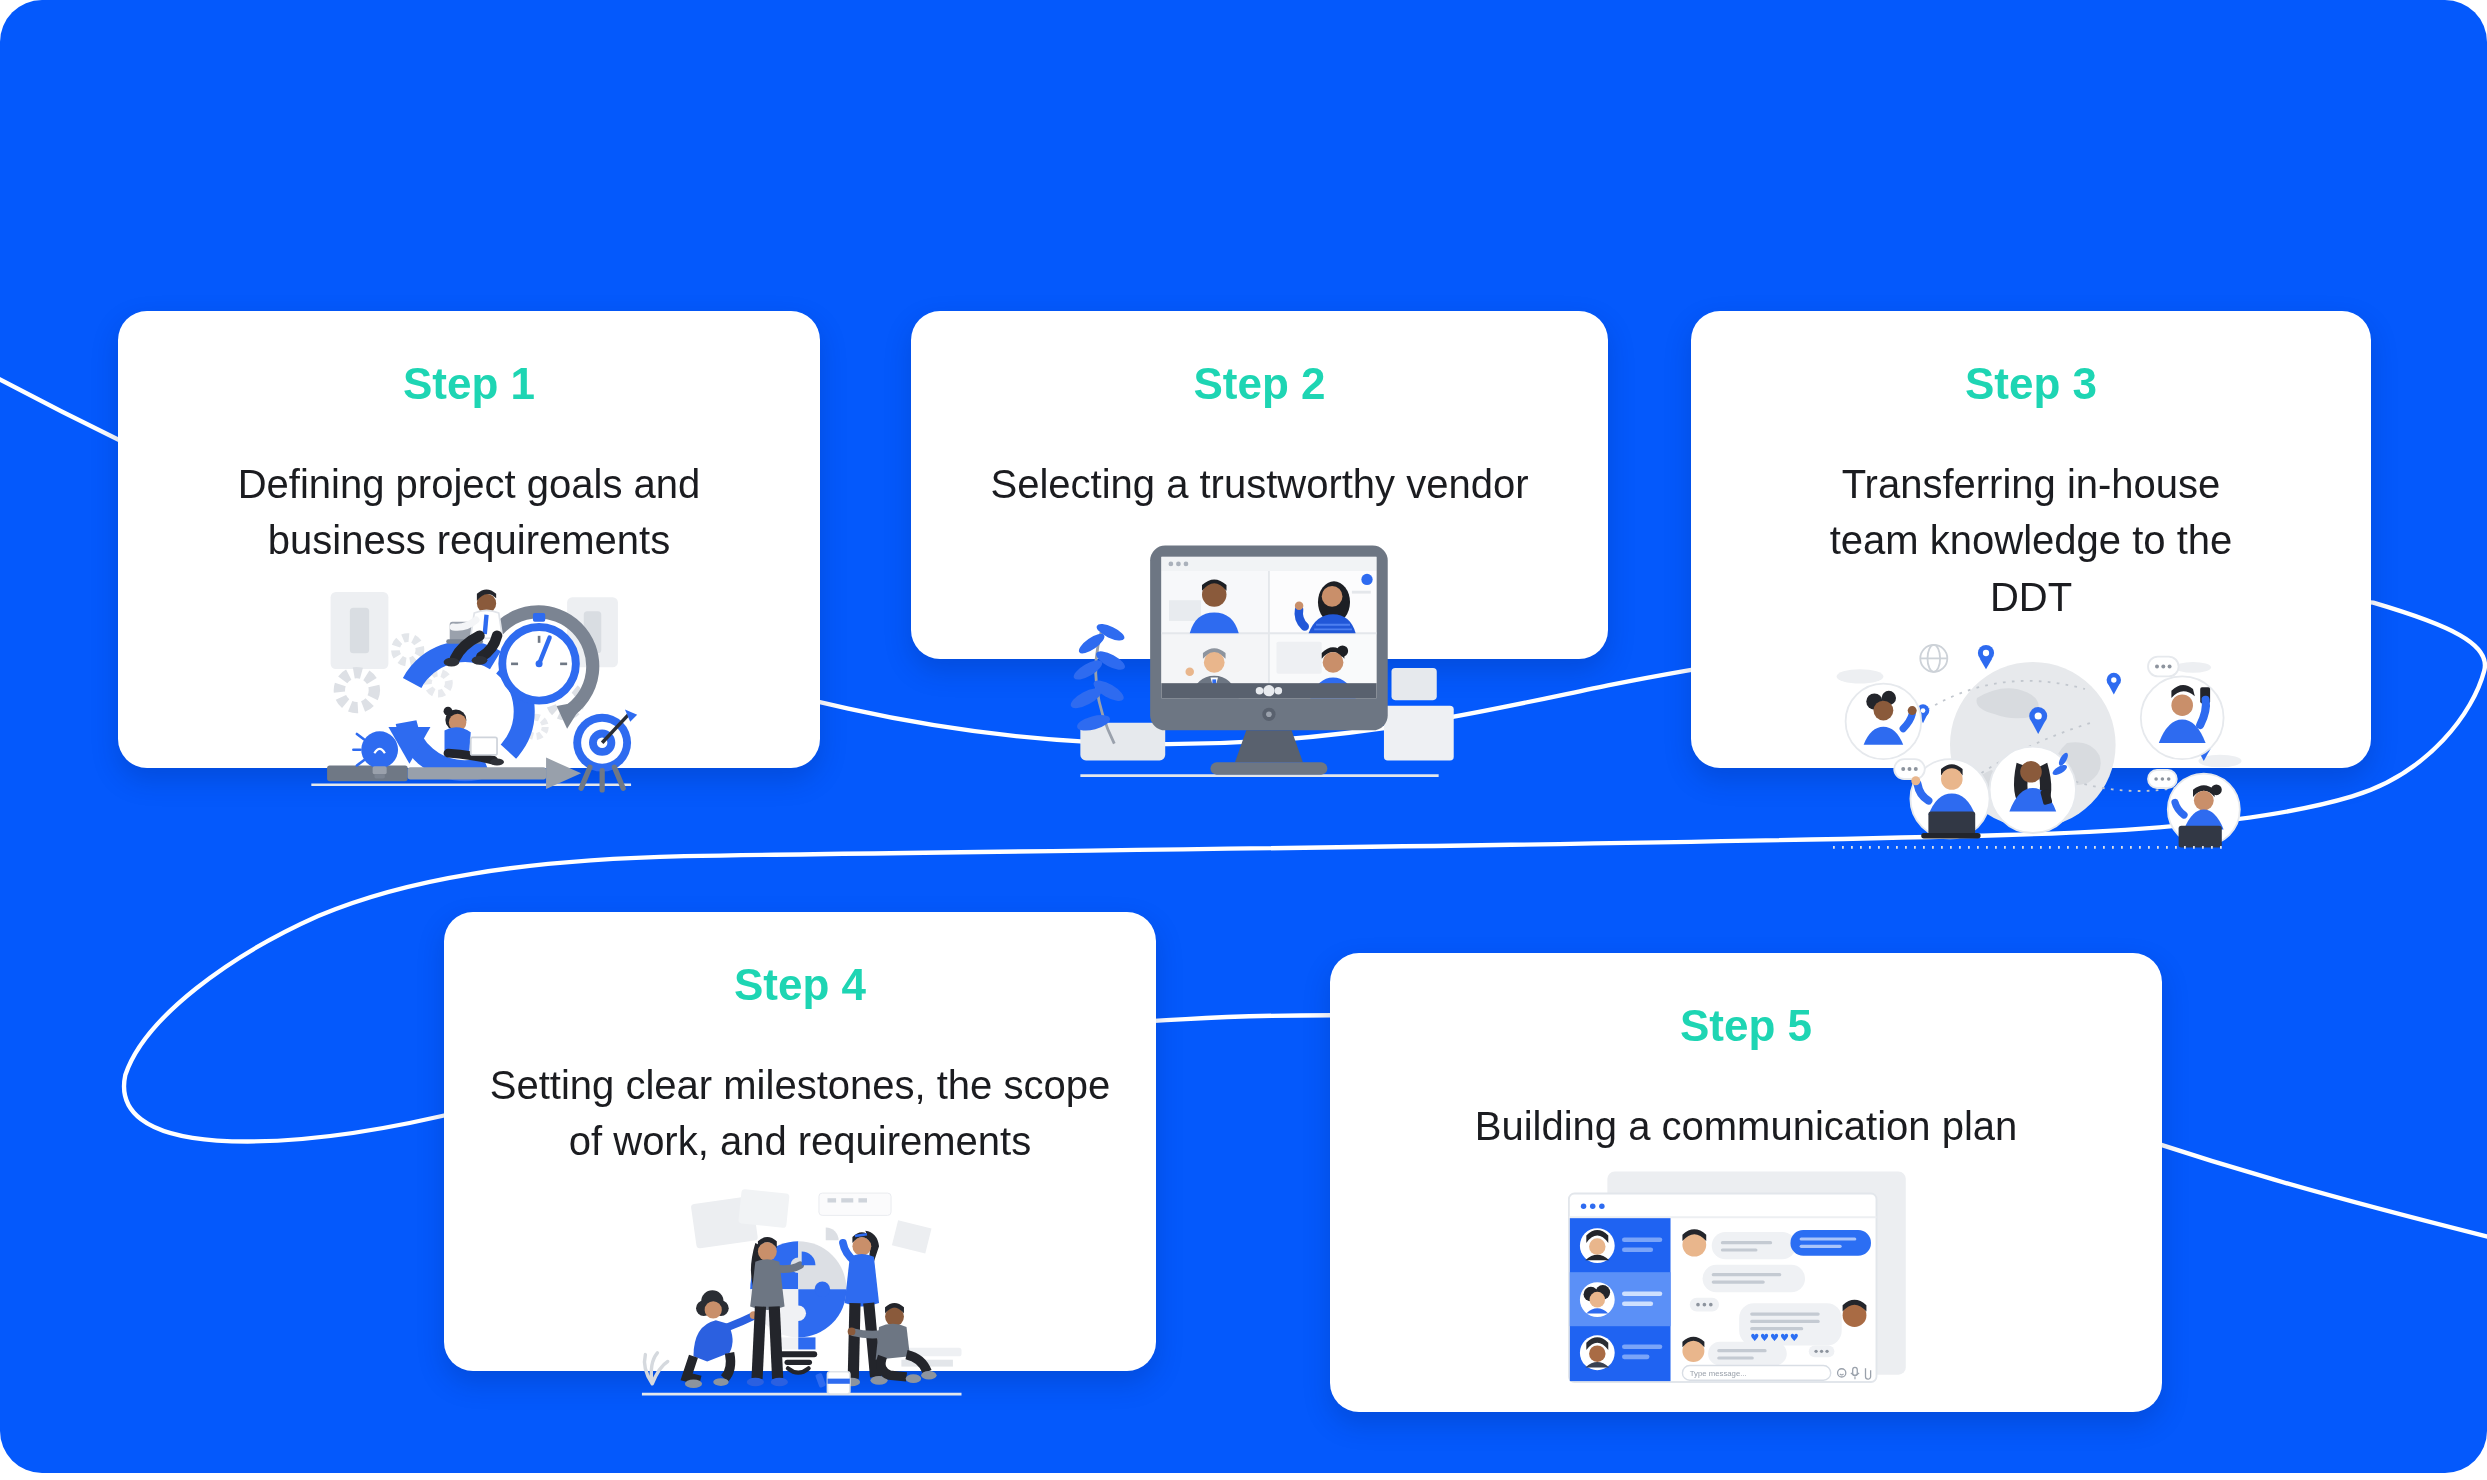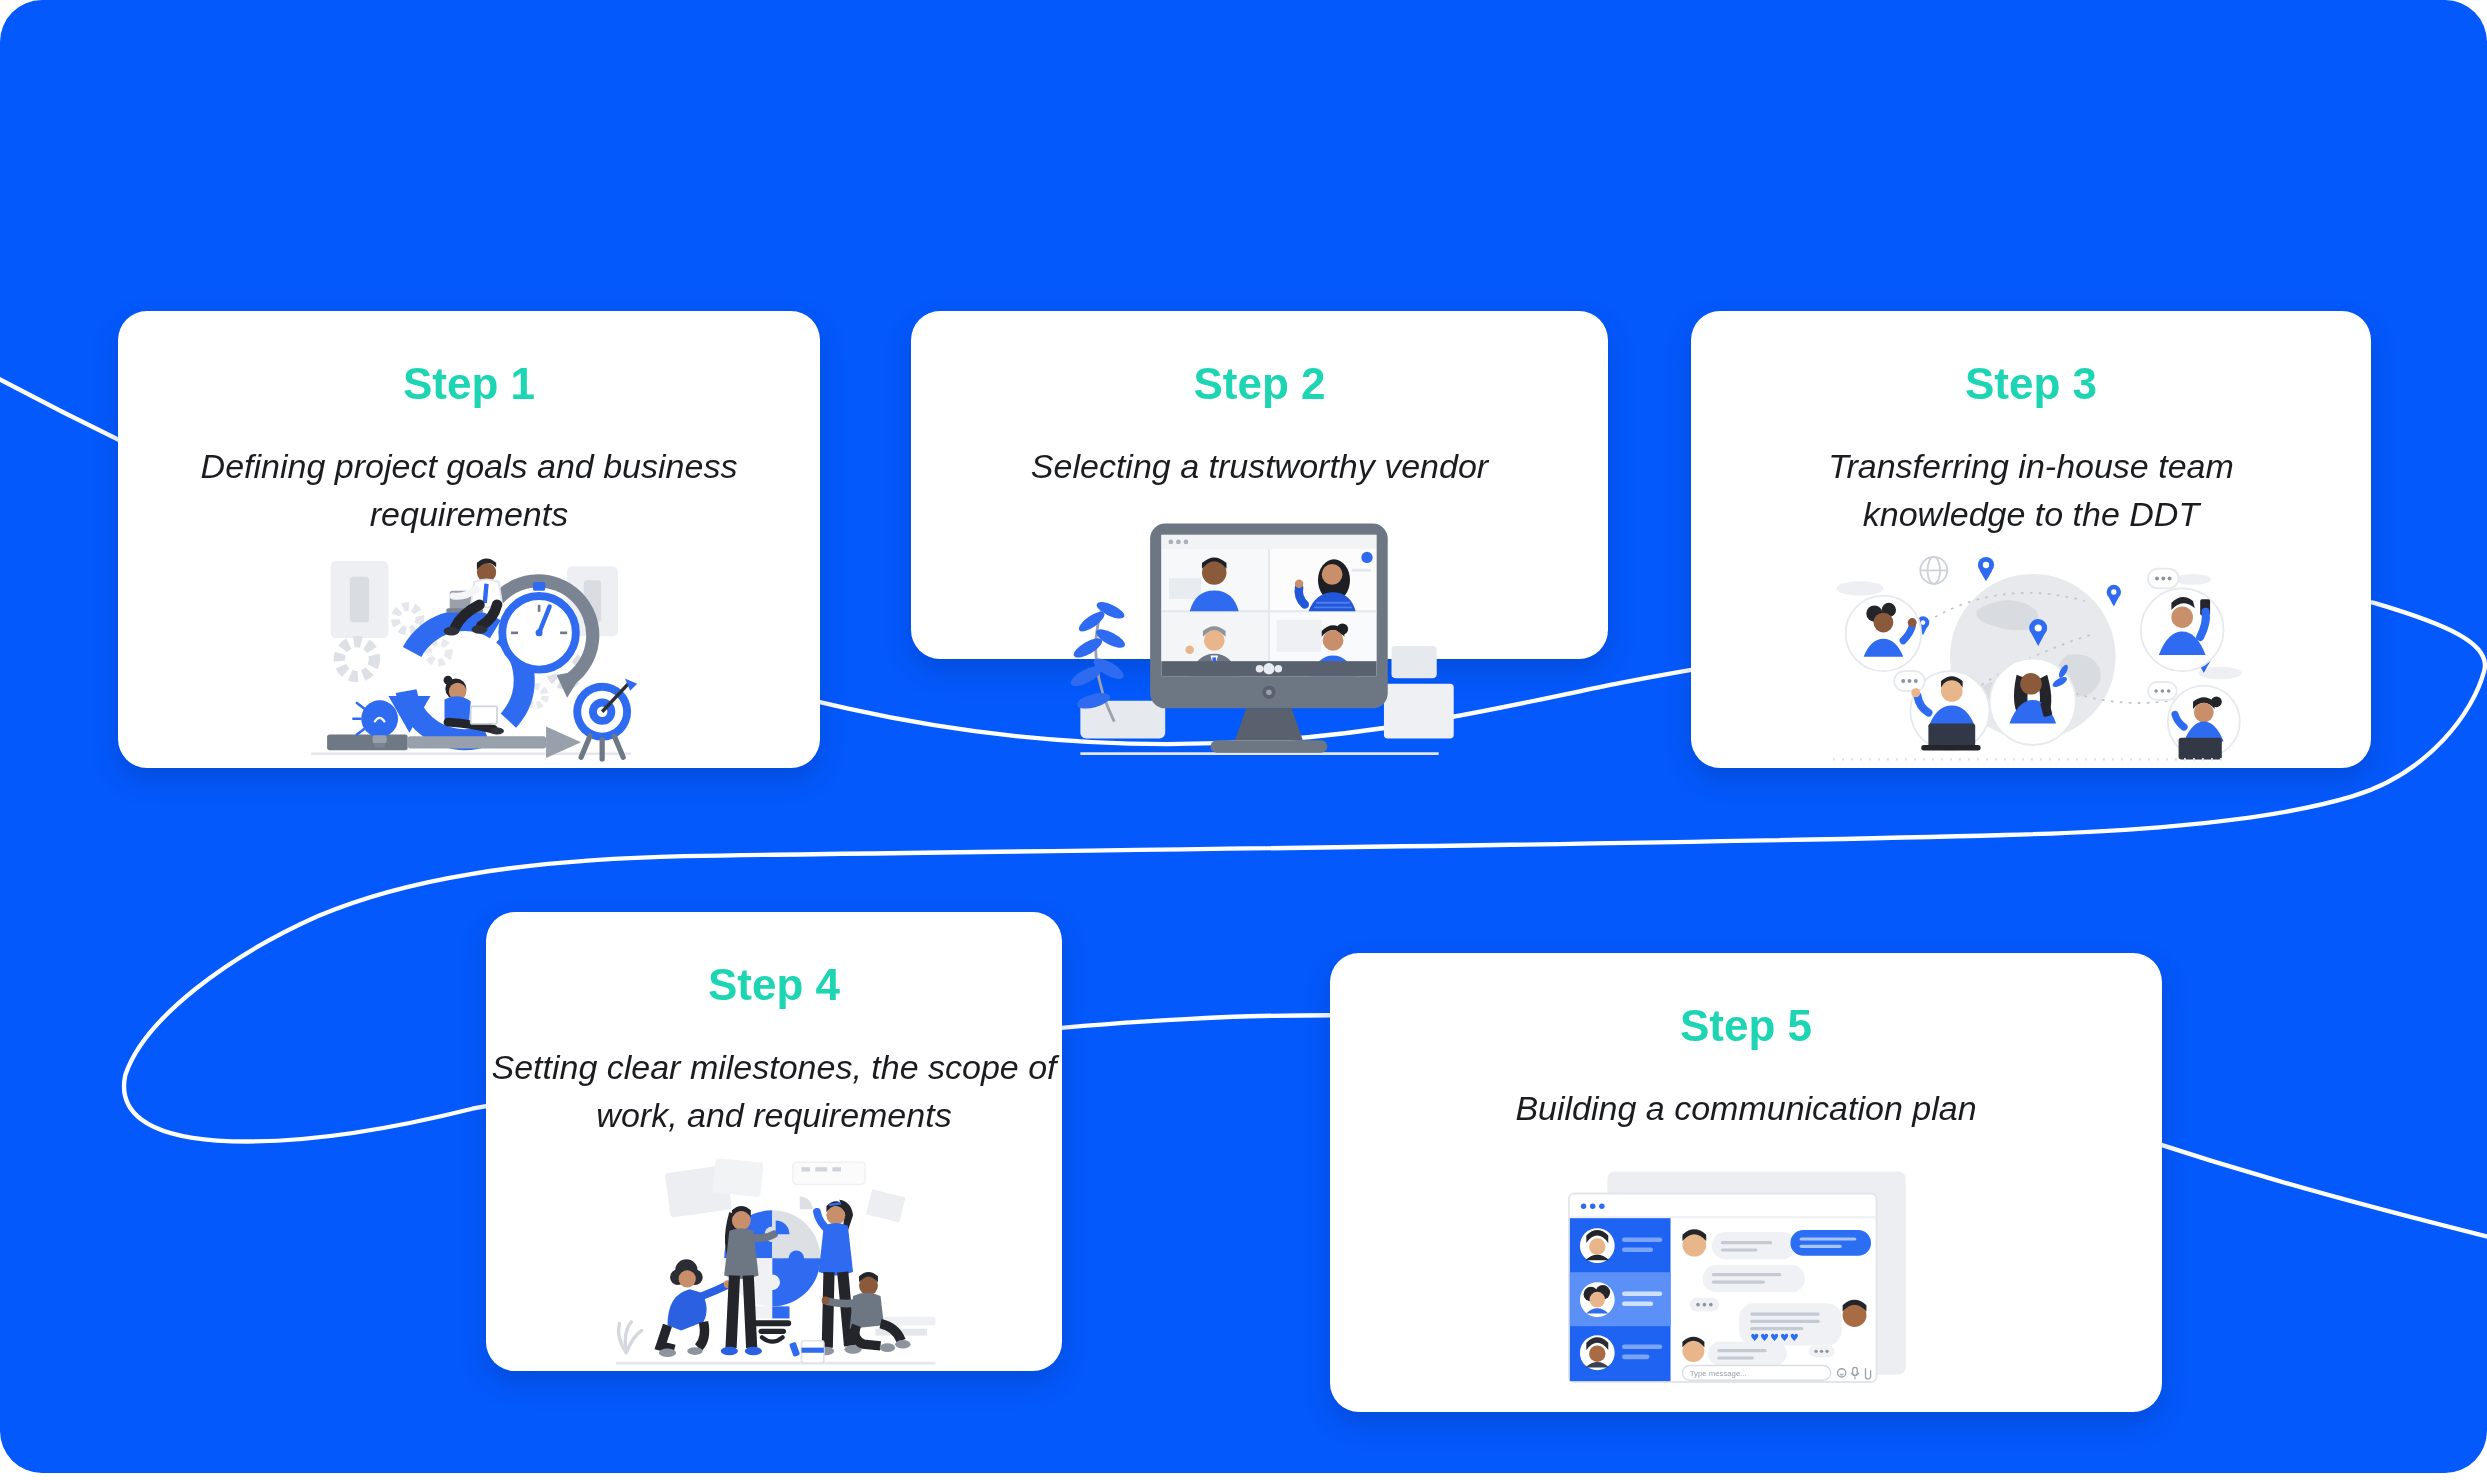--- a/index.html
+++ b/index.html
@@ -9,25 +9,25 @@
   .decor{position:absolute;left:0;top:0;width:2487px;height:1481px;z-index:1;pointer-events:none;}
   .title{position:absolute;top:114px;left:0;right:0;z-index:2;text-align:center;
          font-size:67px;font-weight:700;color:#ffffff;letter-spacing:1px;}
   .card{position:absolute;z-index:2;background:#ffffff;border-radius:29px;
         box-shadow:0 11.6px 27px rgba(2,30,110,0.22);
         display:flex;flex-direction:column;align-items:center;
         padding-top:48px;box-sizing:border-box;gap:9px;}
   #card1{left:118px;top:311px;width:702px;height:457px;}
   #card2{left:911px;top:311px;width:697px;height:348px;}
   #card3{left:1691px;top:311px;width:680px;height:457px;}
-  #card4{left:486px;top:912px;width:576px;height:459px;}
+  #card4{left:444px;top:912px;width:712px;height:459px;}
   #card5{left:1330px;top:953px;width:832px;height:459px;}
   .step-label{font-size:44px;font-weight:700;color:#1ED5B3;line-height:1.15;}
-  .step-desc{margin-top:23px;font-size:34px;font-weight:400;color:#1B1C20;
-             line-height:1.42;text-align:center;font-style:italic;}
+  .step-desc{margin-top:37px;font-size:40px;font-weight:400;color:#1B1C20;
+             line-height:1.42;text-align:center;}
   #card1 .step-desc{max-width:598px;}
   #card2 .step-desc{max-width:578px;}
   #card3 .step-desc{max-width:453px;}
   #card4 .step-desc{max-width:641px;}
   #card5 .step-desc{max-width:578px;}
   .illu{margin-top:auto;margin-bottom:7.7px;flex-shrink:0;}
 </style>
 </head>
 <body>
 

